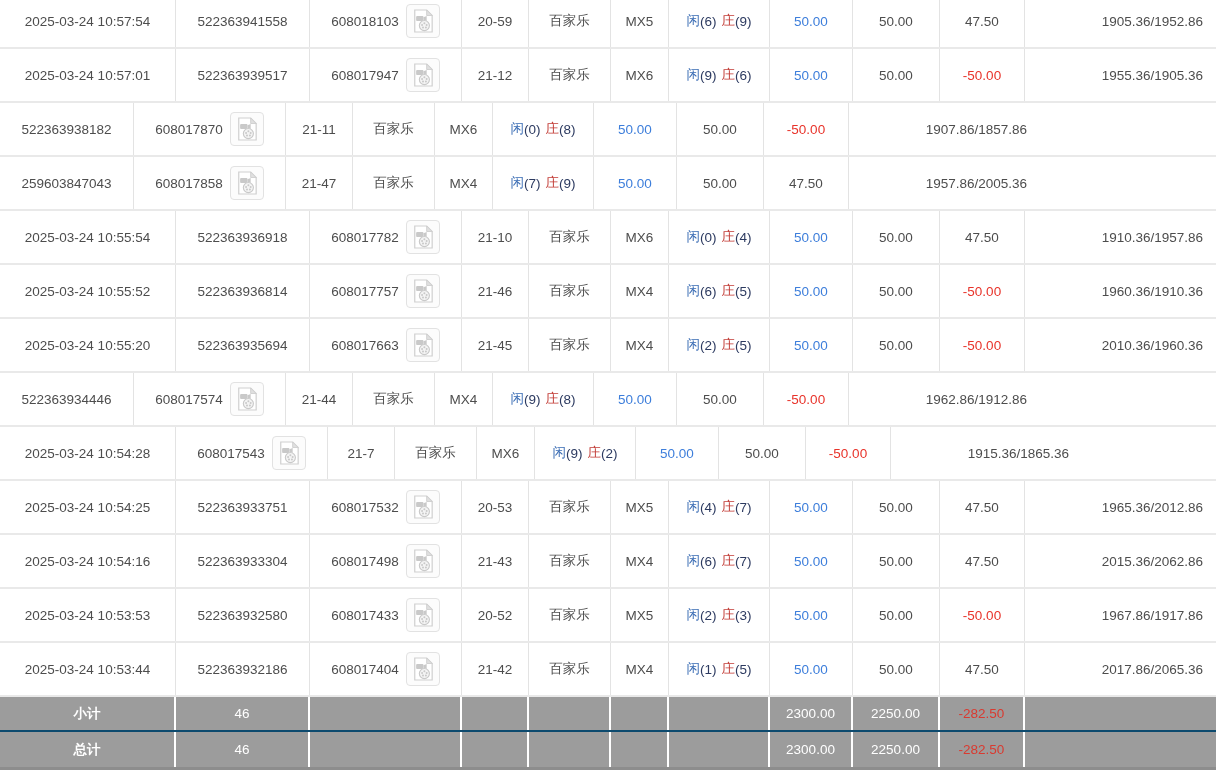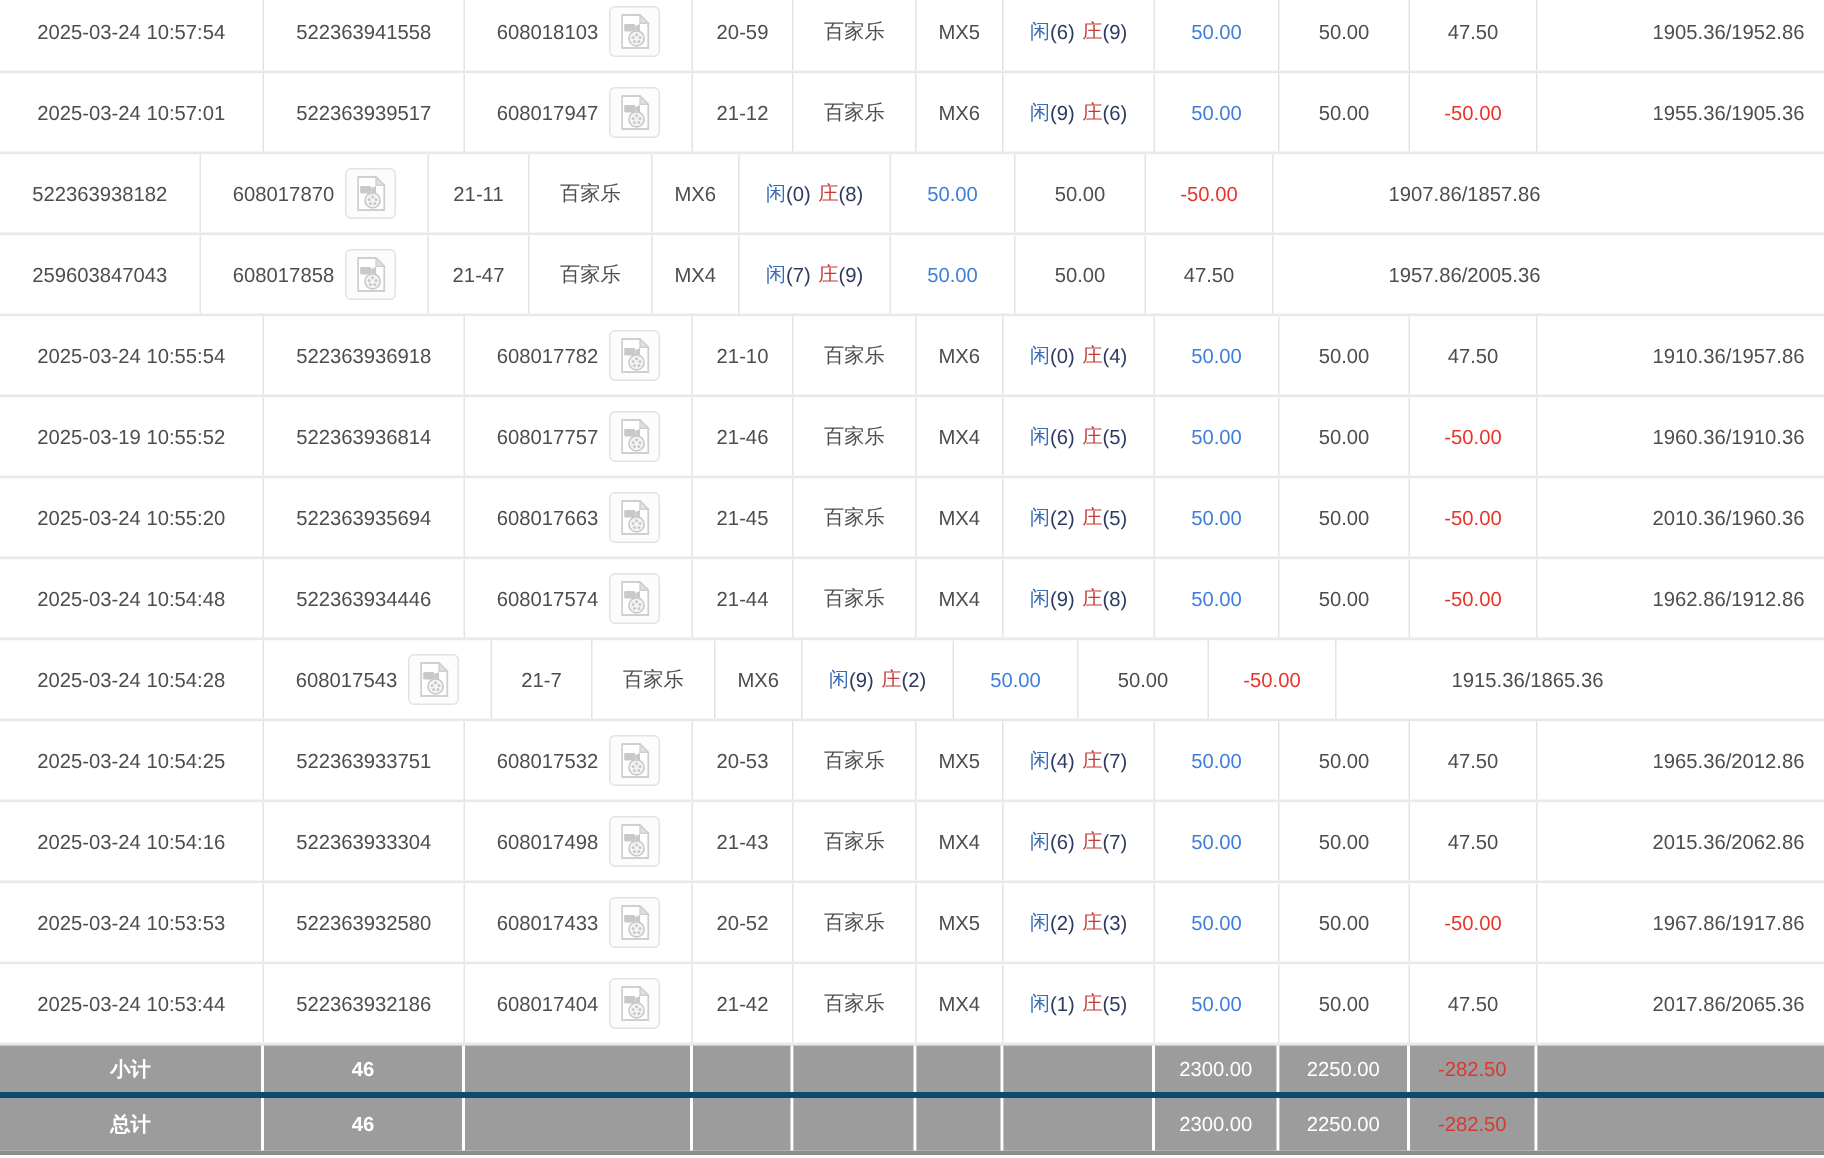--- a/index.html
+++ b/index.html
@@ -23,25 +23,25 @@
   .c10 { width: 85px; }
   .c11 { width: 191px; justify-content: flex-end; padding-right: 13px; }
 
   .vbtn { width: 34px; height: 34px; border: 1px solid #e2e2e2; border-radius: 4px; background: #fcfcfc; display: inline-flex; align-items: center; justify-content: center; cursor: pointer; padding: 0; }
   .amt { text-decoration: none; cursor: pointer; }
   .p-label { margin-right: 0; }
   .score { }
   .res-sp { display: inline-block; width: 5px; }
 
   .frow { display: flex; height: 35px; }
-  .frow.first { border-bottom: 4px solid #0c4a6e; }
+  .frow.first { border-bottom: 2px solid #0c4a6e; }
   .frow .cell { background: #9c9c9c; color: #ffffff; border-right: 2px solid #ffffff; }
   .frow .cell:last-child { border-right: none; }
   .frow .flabel { font-weight: bold; }
-  .frow .fcount { font-weight: bold; }
+  .frow .fcount { font-weight: normal; }
   .bottom-strip { height: 3px; background: #8d8d8d; width: 1216px; }
 </style>
 </head>
 <body>
 
 <div class="table-wrap">
   <div id="rows-container">
   <div class="trow">
     <div class="cell c1">2025-03-24 10:57:54</div>
     <div class="cell c2">522363941558</div>
@@ -224,21 +224,21 @@
     </div>
     <div class="cell c8">
           <a class="amt" style="color: rgb(61, 126, 219);">50.00</a>
         </div>
     <div class="cell c9">50.00</div>
     <div class="cell c10">47.50</div>
     <div class="cell c11">1910.36/1957.86</div>
   </div>
 
   <div class="trow">
-    <div class="cell c1">2025-03-19 10:55:52</div>
+    <div class="cell c1">2025-03-24 10:55:52</div>
     <div class="cell c2">522363936814</div>
     <div class="cell c3">
       <span>608017757</span>
       <button class="vbtn">
         <svg width="22" height="24" viewBox="0 0 24 26">
           <path d="M3 1 h13 l6 6 v18 h-19 z" fill="#ffffff" stroke="#cfcfcf" stroke-width="1.3"></path>
           <path d="M16 1 l6 6 h-6 z" fill="#e0e0e0" stroke="#cfcfcf" stroke-width="1"></path>
           <rect x="4.5" y="7.5" width="8" height="5.5" rx="1" fill="#c9c9c9"></rect>
           <polygon points="12.5,9 16,7.5 16,13 12.5,11.5" fill="#c9c9c9"></polygon>
           <circle cx="13.5" cy="18" r="5.5" fill="#f4f4f4" stroke="#c9c9c9" stroke-width="1.2"></circle>
@@ -300,21 +300,20 @@
     </div>
     <div class="cell c8">
           <a class="amt" style="color: rgb(61, 126, 219);">50.00</a>
         </div>
     <div class="cell c9">50.00</div>
     <div class="cell c10" style="color: rgb(232, 51, 42);">-50.00</div>
     <div class="cell c11">2010.36/1960.36</div>
   </div>
 
   <div class="trow">
-    <div class="cell c1">2025-03-24 10:54:48</div>
     <div class="cell c2">522363934446</div>
     <div class="cell c3">
       <span>608017574</span>
       <button class="vbtn">
         <svg width="22" height="24" viewBox="0 0 24 26">
           <path d="M3 1 h13 l6 6 v18 h-19 z" fill="#ffffff" stroke="#cfcfcf" stroke-width="1.3"></path>
           <path d="M16 1 l6 6 h-6 z" fill="#e0e0e0" stroke="#cfcfcf" stroke-width="1"></path>
           <rect x="4.5" y="7.5" width="8" height="5.5" rx="1" fill="#c9c9c9"></rect>
           <polygon points="12.5,9 16,7.5 16,13 12.5,11.5" fill="#c9c9c9"></polygon>
           <circle cx="13.5" cy="18" r="5.5" fill="#f4f4f4" stroke="#c9c9c9" stroke-width="1.2"></circle>

